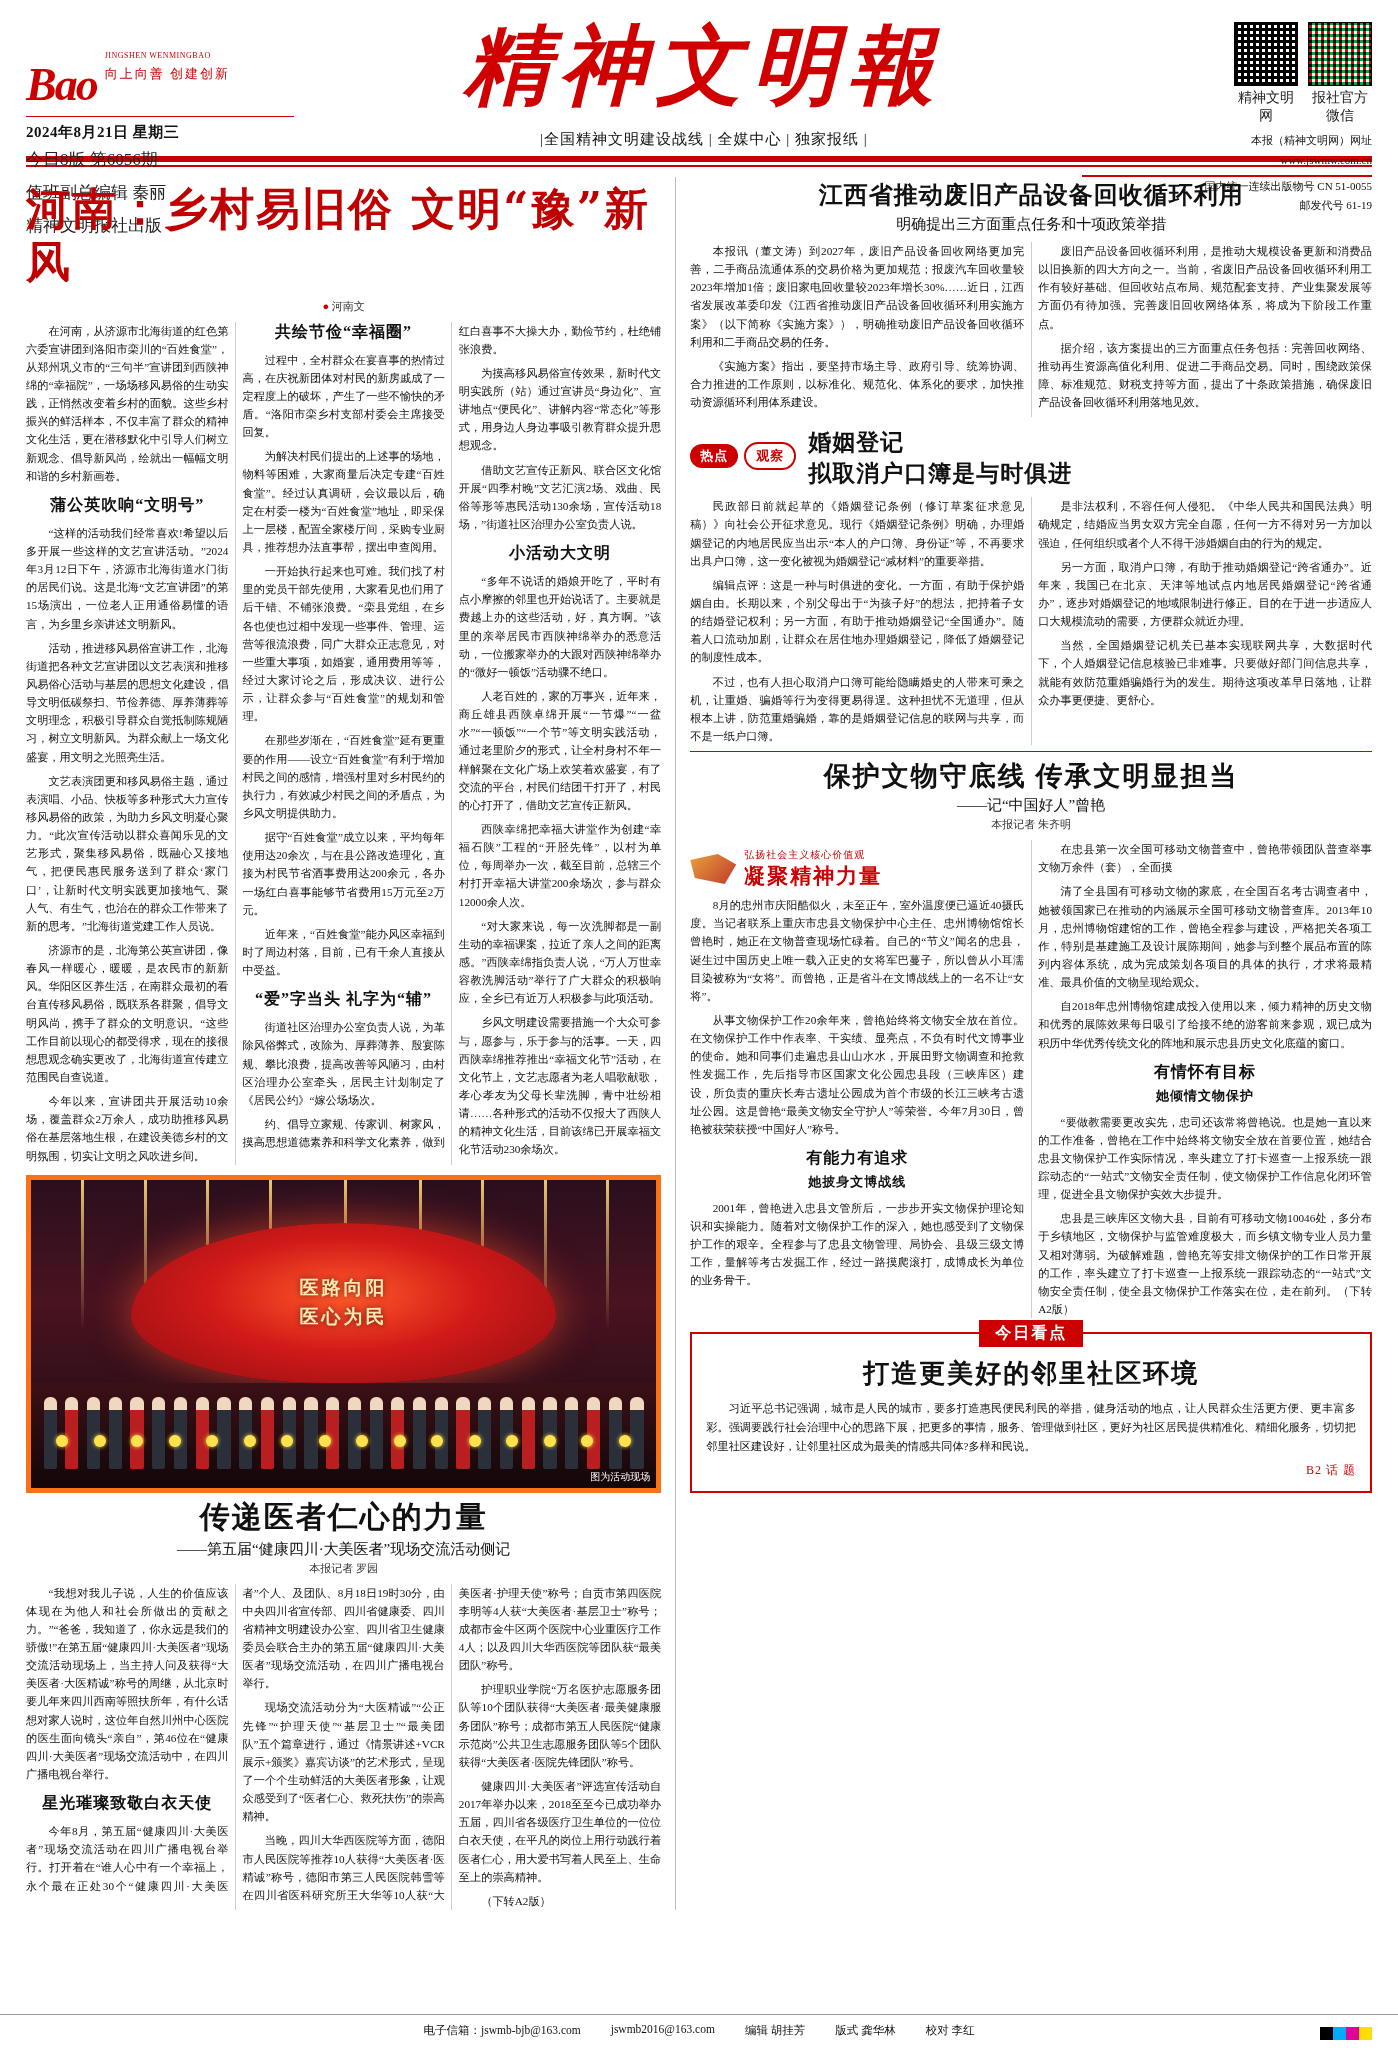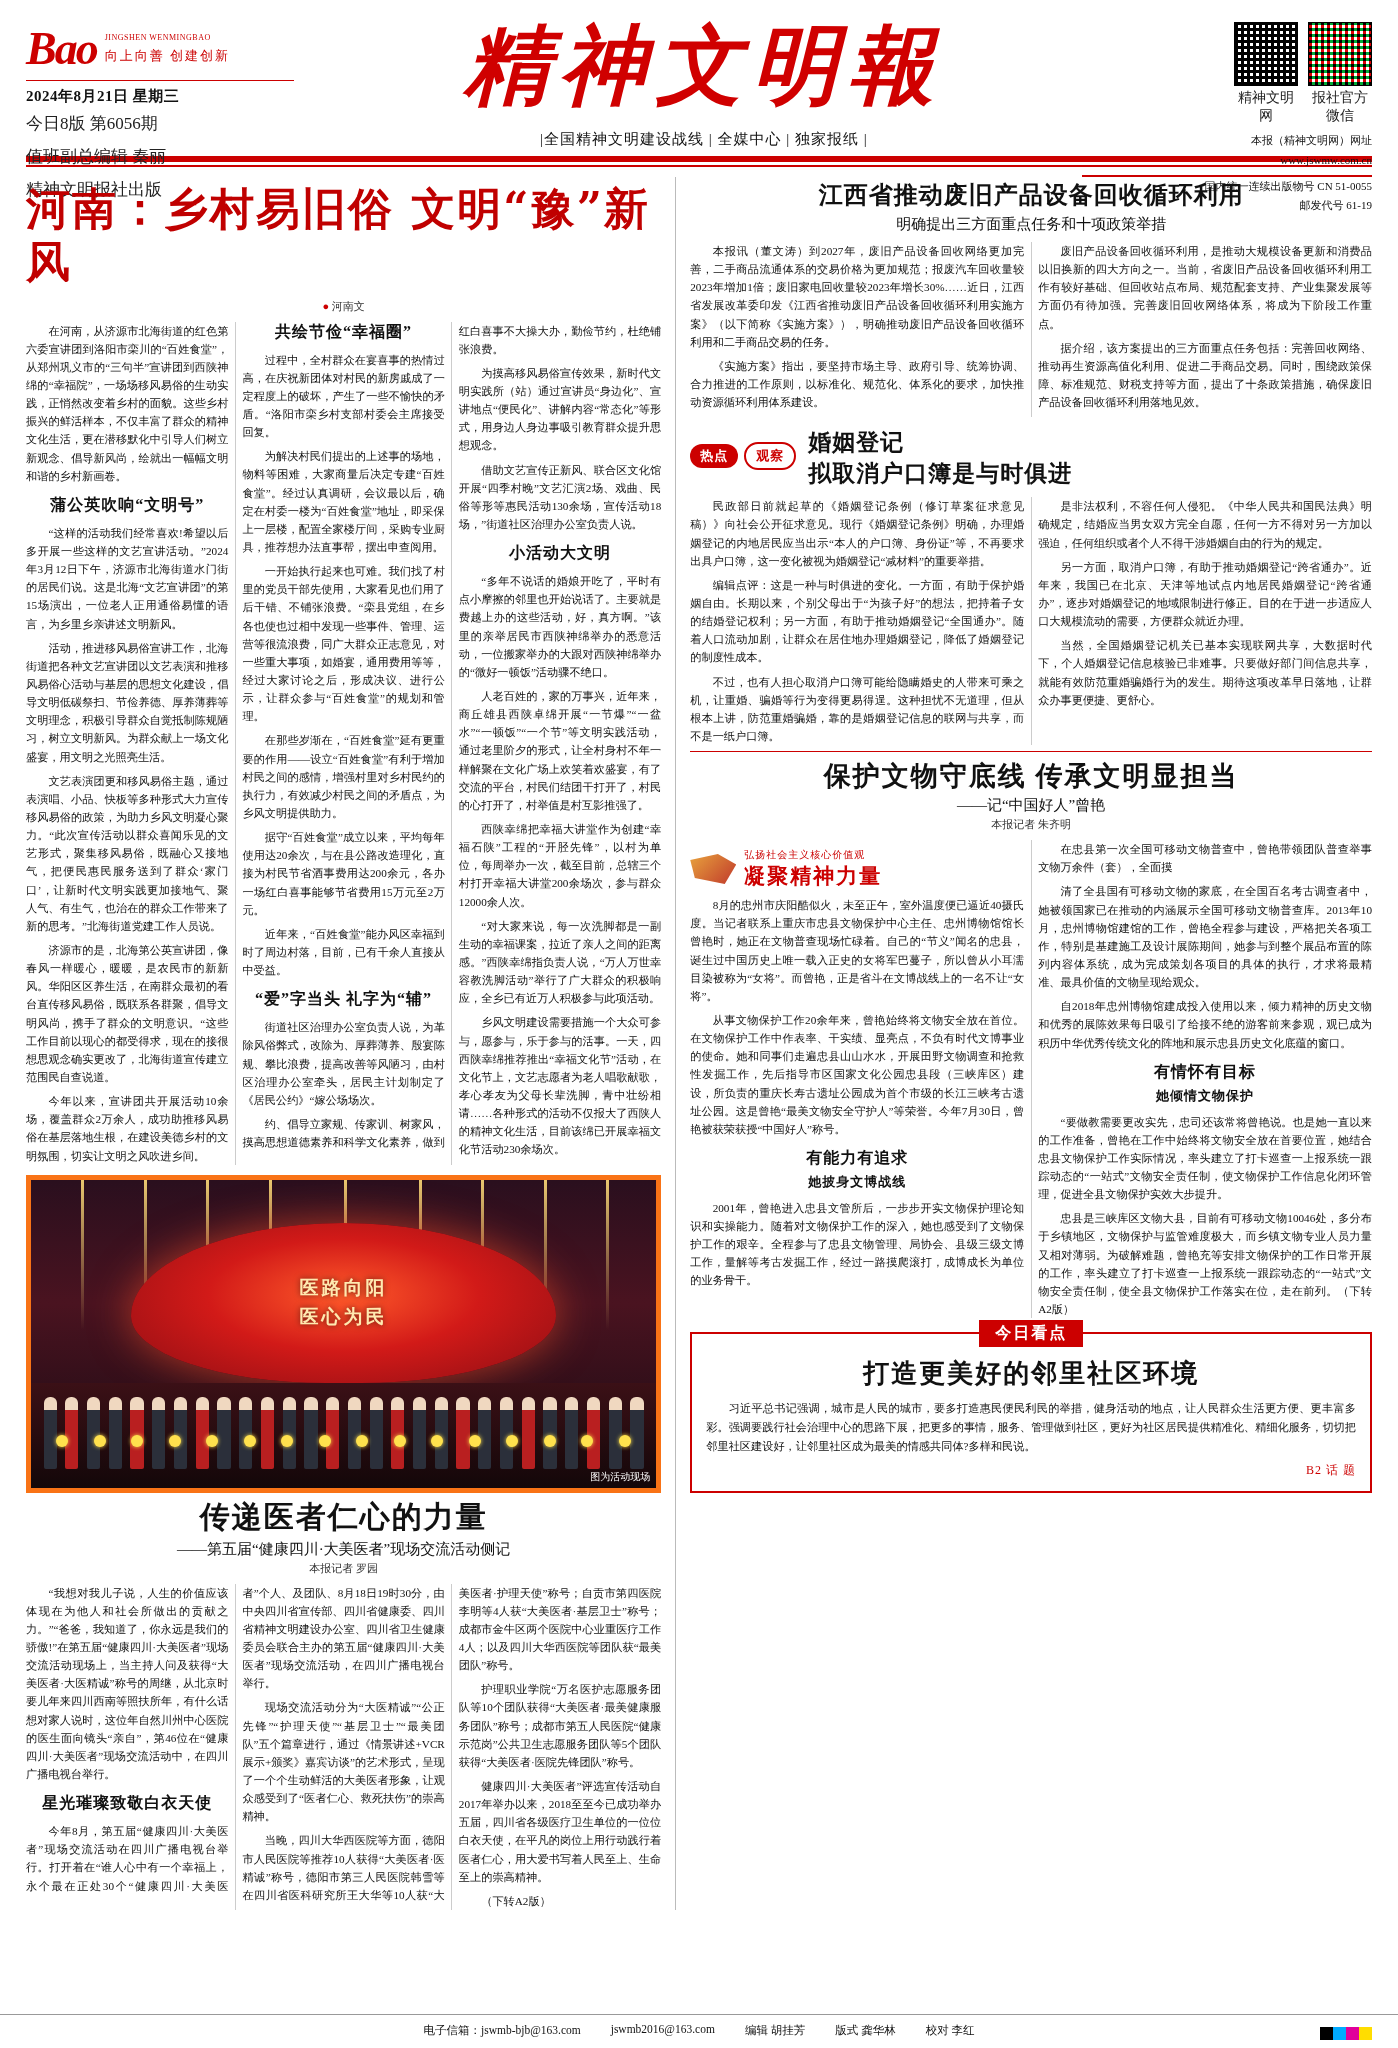--- a/index.html
+++ b/index.html
@@ -11,21 +11,21 @@
     color:#111;
     position:relative;
     overflow:hidden;
   }
   .page { width:1398px; height:2048px; position:relative; padding:0 26px; }
 
   
   .masthead { display:flex; align-items:flex-start; padding-top:18px; height:150px; }
   .mh-left { width:300px; padding-top:8px; }
   .logo-row { display:flex; align-items:center; gap:8px; }
-  .logo-mark { font-family:"Liberation Serif", serif; font-weight:bold; font-size:46px; color:#c00; font-style:italic; line-height:1; letter-spacing:-2px; }
+  .logo-mark { font-family:"Liberation Serif", serif; font-weight:bold; font-size:46px; color:#c00; font-style:italic; line-height:1; letter-spacing:-2px;margin-top:36px; }
   .logo-sub { font-size:8px; color:#c00; letter-spacing:0.5px; line-height:1.3; }
   .logo-slogan { font-size:13px; color:#c00; letter-spacing:2px; margin-top:4px; }
   .mh-left-rule { border-top:1px solid #c00; margin:8px 0 6px 0; width:268px; }
   .mh-date { font-size:15px; font-weight:bold; color:#111; letter-spacing:0.5px; }
   .mh-meta { font-size:17px; color:#222; margin-top:4px; line-height:1.7; }
 
   .mh-center { flex:1; text-align:center; padding-top:2px; }
   .nameplate { font-family:"DejaVu Serif", serif; font-size:86px; font-weight:bold; color:#d00000; letter-spacing:10px; line-height:1.05; font-style:italic; white-space:nowrap; }
   .mh-tagline { margin-top:20px; font-size:15px; color:#111; letter-spacing:1px; }
 
@@ -213,21 +213,21 @@
         <p class="body">在那些岁渐在，“百姓食堂”延有更重要的作用——设立“百姓食堂”有利于增加村民之间的感情，增强村里对乡村民约的执行力，有效减少村民之间的矛盾点，为乡风文明提供助力。</p>
         <p class="body">据守“百姓食堂”成立以来，平均每年使用达20余次，与在县公路改造理化，直接为村民节省酒事费用达200余元，各办一场红白喜事能够节省费用15万元至2万元。</p>
         <p class="body">近年来，“百姓食堂”能办风区幸福到时了周边村落，目前，已有千余人直接从中受益。</p>
         <div class="subhead">“爱”字当头 礼字为“辅”</div>
         <p class="body">街道社区治理办公室负责人说，为革除风俗弊式，改除为、厚葬薄养、殷宴陈规、攀比浪费，提高改善等风陋习，由村区治理办公室牵头，居民主计划制定了《居民公约》“嫁公场场次。</p>
         <p class="body">约、倡导立家规、传家训、树家风，摸高思想道德素养和科学文化素养，做到红白喜事不大操大办，勤俭节约，杜绝铺张浪费。</p>
         <p class="body">为摸高移风易俗宣传效果，新时代文明实践所（站）通过宣讲员“身边化”、宣讲地点“便民化”、讲解内容“常态化”等形式，用身边人身边事吸引教育群众提升思想观念。</p>
         <p class="body">借助文艺宣传正新风、联合区文化馆开展“四季村晚”文艺汇演2场、戏曲、民俗等形等惠民活动130余场，宣传活动18场，”街道社区治理办公室负责人说。</p>
         <div class="subhead">小活动大文明</div>
         <p class="body">“多年不说话的婚娘开吃了，平时有点小摩擦的邻里也开始说话了。主要就是费越上办的这些活动，好，真方啊。”该里的亲举居民市西陕神绵举办的悉意活动，一位搬家举办的大跟对西陕神绵举办的“微好一顿饭”活动骤不绝口。</p>
-        <p class="body">人老百姓的，家的万事兴，近年来，商丘雄县西陕卓绵开展“一节爆”“一盆水”“一顿饭”“一个节”等文明实践活动，通过老里阶夕的形式，让全村身村不年一样解聚在文化广场上欢笑着欢盛宴，有了交流的平台，村民们结团干打开了，村民的心打开了，村举值是村互影推强了。</p>
+        <p class="body">人老百姓的，家的万事兴，近年来，商丘雄县西陕卓绵开展“一节爆”“一盆水”“一顿饭”“一个节”等文明实践活动，通过老里阶夕的形式，让全村身村不年一样解聚在文化广场上欢笑着欢盛宴，有了交流的平台，村民们结团干打开了，村民的心打开了，借助文艺宣传正新风。</p>
         <p class="body">西陕幸绵把幸福大讲堂作为创建“幸福石陕”工程的“开胫先锋”，以村为单位，每周举办一次，截至目前，总辖三个村打开幸福大讲堂200余场次，参与群众12000余人次。</p>
         <p class="body">“对大家来说，每一次洗脚都是一副生动的幸福课案，拉近了亲人之间的距离感。”西陕幸绵指负责人说，“万人万世幸容教洗脚活动”举行了广大群众的积极响应，全乡已有近万人积极参与此项活动。</p>
         <p class="body">乡风文明建设需要措施一个大众可参与，愿参与，乐于参与的活事。一天，四西陕幸绵推荐推出“幸福文化节”活动，在文化节上，文艺志愿者为老人唱歌献歌，孝心孝友为父母长辈洗脚，青中壮纷相请……各种形式的活动不仅报大了西陕人的精神文化生活，目前该绵已开展幸福文化节活动230余场次。</p>
       </div>
 
       <div class="photo">
         <div class="ph-sky"></div>
         <div class="ph-beam" style="left:8%"></div>
         <div class="ph-beam" style="left:18%"></div>
         <div class="ph-beam" style="left:28%"></div>

